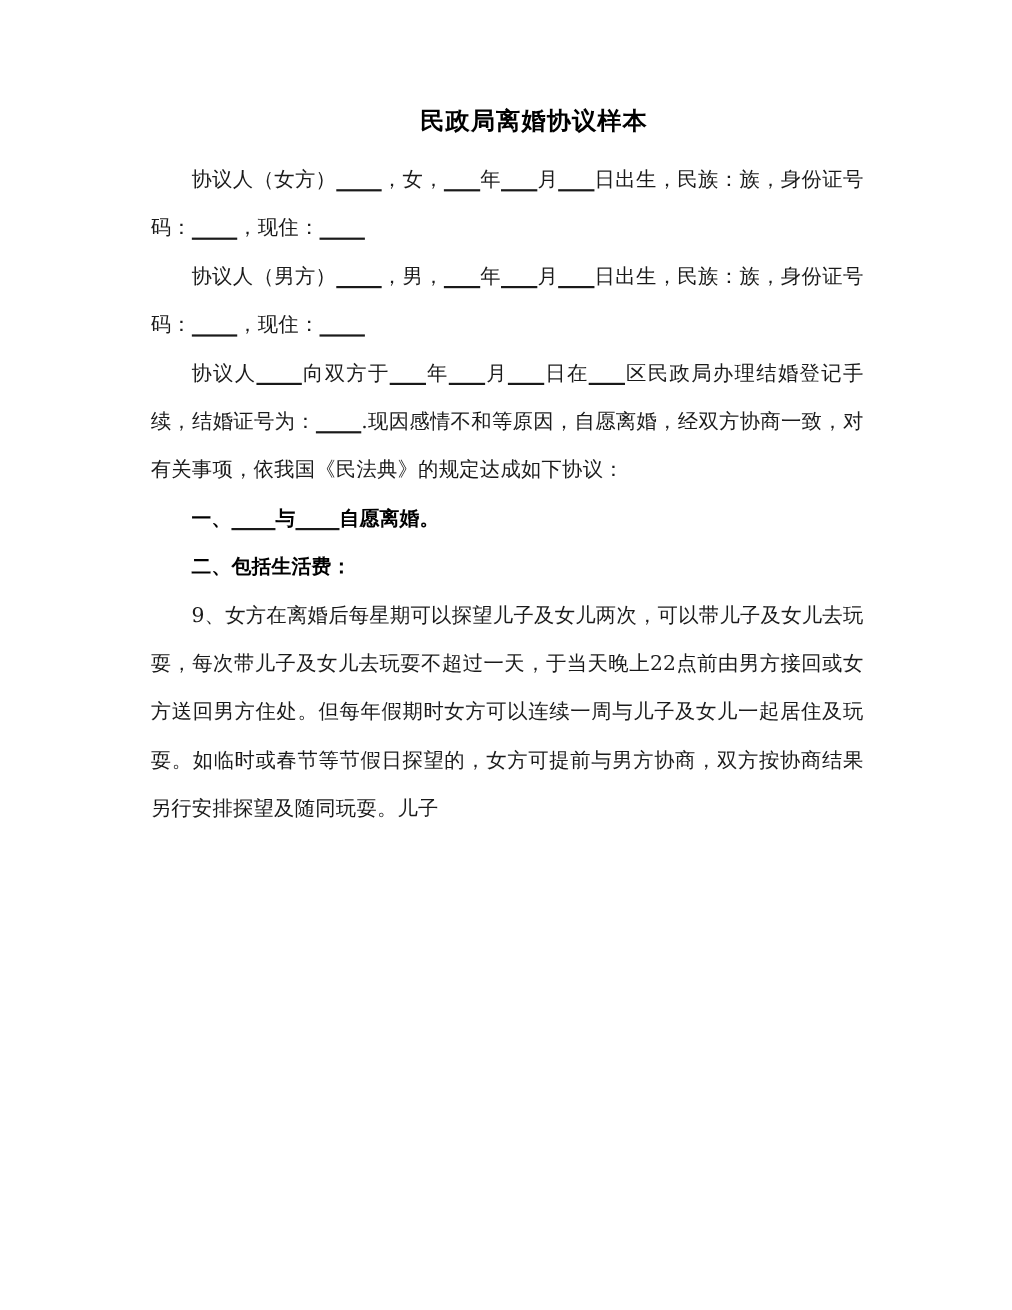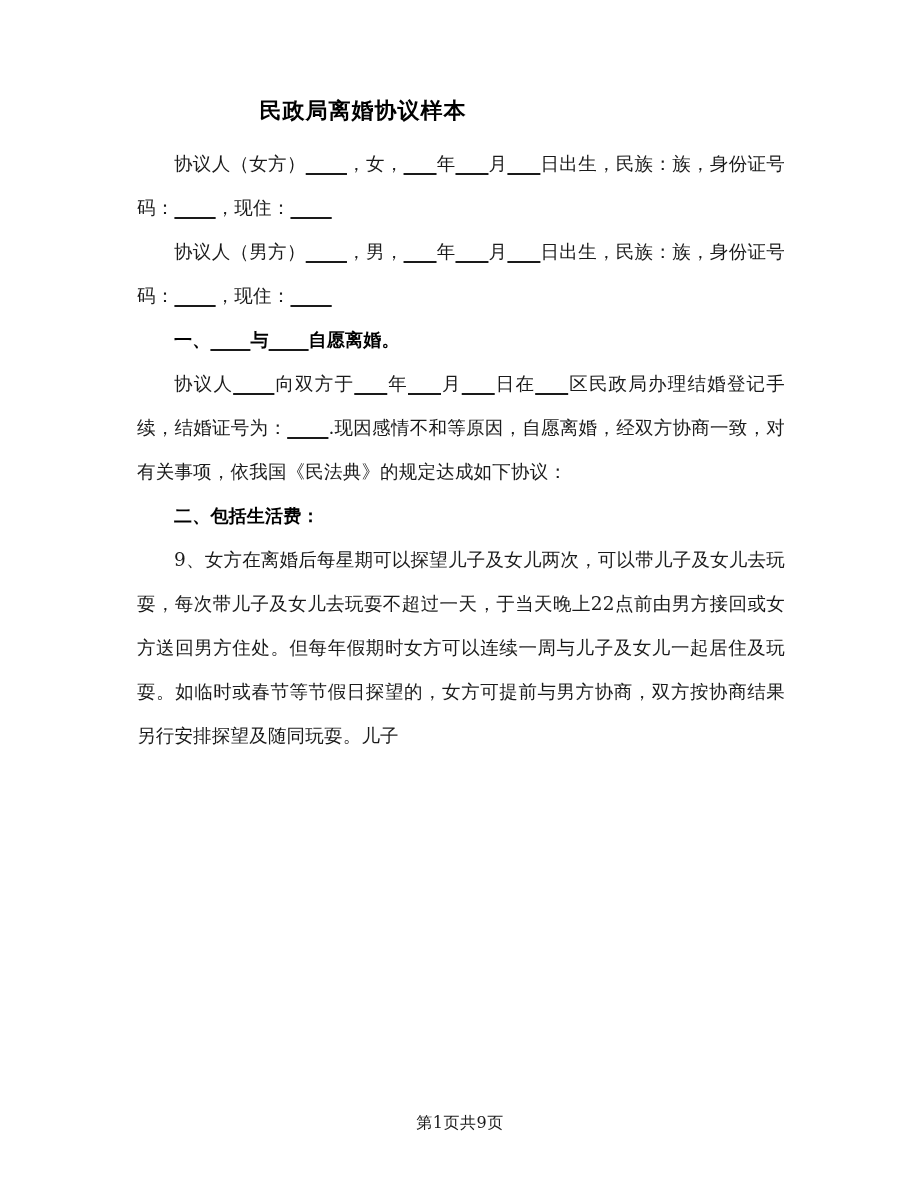--- a/index.html
+++ b/index.html
@@ -21,21 +21,21 @@
     position: absolute;
     left: 137px;
     top: 96px;
     width: 648px;
   }
   .doc-title {
     font-family: "DejaVu Sans", "Liberation Sans", sans-serif;
     font-weight: bold;
     font-size: 22px;
     line-height: 30px;
-    text-align: center;
+    text-align: right;
     letter-spacing: 1px;
     margin: 0 0 16px 0;
     padding-right: 196px;
     color: #000000;
   }
   .para {
     font-size: 18.5px;
     line-height: 44px;
     text-align: justify;
     text-justify: inter-ideograph;
@@ -80,27 +80,26 @@
 <div class="page">
 
   <div class="doc-body">
 
     <h1 class="doc-title">民政局离婚协议样本</h1>
 
     <p class="para indent">协议人（女方）<span class="blank">_____</span>，女，<span class="blank">____</span>年<span class="blank">____</span>月<span class="blank">____</span>日出生，民族：族，身份证号码：<span class="blank">_____</span>，现住：<span class="blank">_____</span></p>
 
     <p class="para indent">协议人（男方）<span class="blank">_____</span>，男，<span class="blank">____</span>年<span class="blank">____</span>月<span class="blank">____</span>日出生，民族：族，身份证号码：<span class="blank">_____</span>，现住：<span class="blank">_____</span></p>
 
+    <p class="para indent">协议人<span class="blank">_____</span>向双方于<span class="blank">____</span>年<span class="blank">____</span>月<span class="blank">____</span>日在<span class="blank">____</span>区民政局办理结婚登记手续，结婚证号为：<span class="blank">_____</span>.现因感情不和等原因，自愿离婚，经双方协商一致，对有关事项，依我国《民法典》的规定达成如下协议：</p>
+
     <p class="para indent heading">一、<span class="blank">_____</span>与<span class="blank">_____</span>自愿离婚。</p>
-
-    <p class="para indent">协议人<span class="blank">_____</span>向双方于<span class="blank">____</span>年<span class="blank">____</span>月<span class="blank">____</span>日在<span class="blank">____</span>区民政局办理结婚登记手续，结婚证号为：<span class="blank">_____</span>.现因感情不和等原因，自愿离婚，经双方协商一致，对有关事项，依我国《民法典》的规定达成如下协议：</p>
 
     <p class="para indent heading">二、包括生活费：</p>
 
 
 
     <p class="para indent">9、女方在离婚后每星期可以探望儿子及女儿两次，可以带儿子及女儿去玩耍，每次带儿子及女儿去玩耍不超过一天，于当天晚上22点前由男方接回或女方送回男方住处。但每年假期时女方可以连续一周与儿子及女儿一起居住及玩耍。如临时或春节等节假日探望的，女方可提前与男方协商，双方按协商结果另行安排探望及随同玩耍。儿子</p>
 
   </div>
 
-  <div class="footer">第1页共9页</div>
 
 </div>
 
 </body></html>

